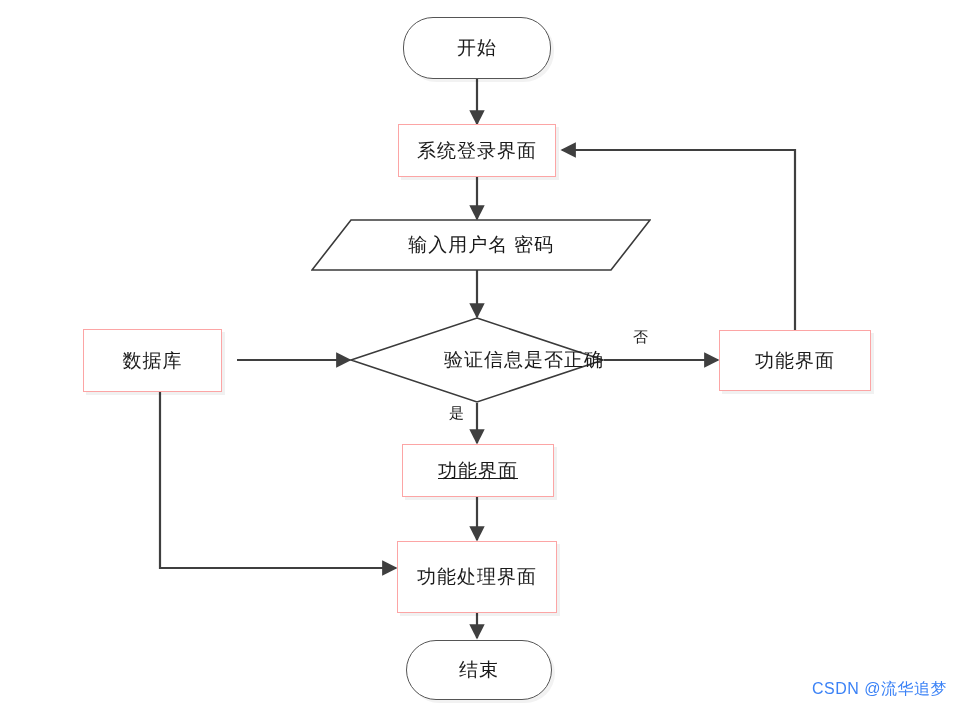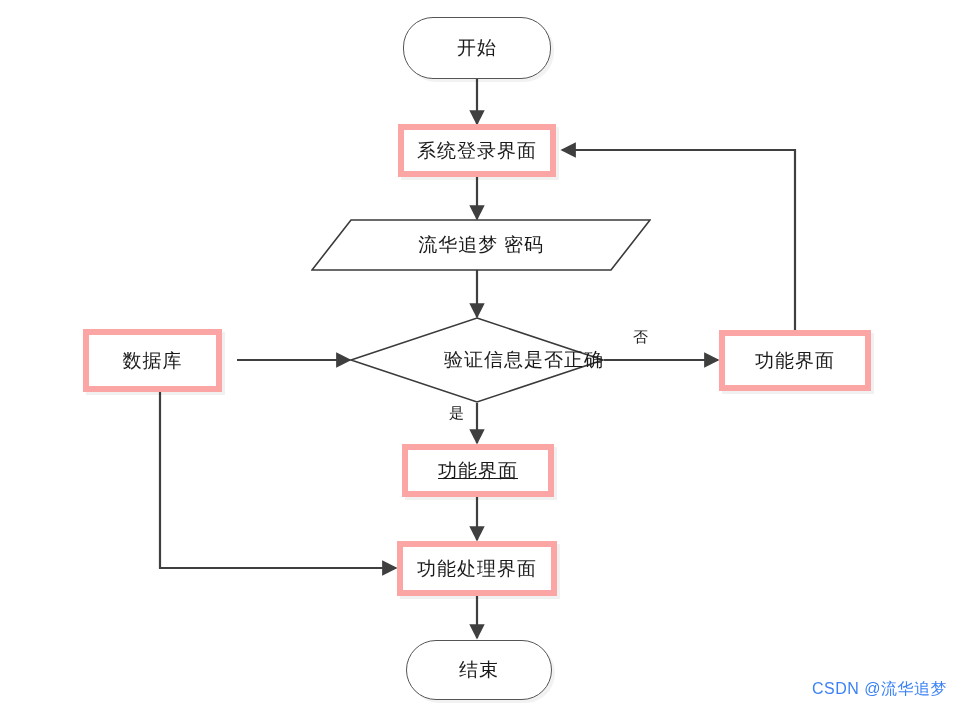--- a/index.html
+++ b/index.html
@@ -35,21 +35,21 @@
     text-align: center;
     color: #1a1a1a;
     font-size: 19px;
     line-height: 1.15;
     letter-spacing: 1px;
     white-space: nowrap;
     background: #ffffff;
   }
   
   .rect {
-    border: 6px solid #fca5a5;
+    border: 1px solid #fca5a5;
     box-shadow: 3px 3px 0 0 rgba(0,0,0,0.055);
   }
   
   .terminator {
     border: 1px solid #555555;
     border-radius: 30px;
     box-shadow: 3px 3px 0 0 rgba(0,0,0,0.05);
   }
   
   .parallelogram {
@@ -141,21 +141,21 @@
   </div>
 
   <div class="node rect" style="left:398px; top:124px; width:158px; height:53px;">
     <span>系统登录界面</span>
   </div>
 
   <div class="node parallelogram" style="left:311px; top:219px; width:340px; height:52px;">
     <svg class="para-shape" viewBox="0 0 340 52" preserveAspectRatio="none" xmlns="http://www.w3.org/2000/svg">
       <polygon points="40,1 339,1 300,51 1,51" fill="#ffffff" stroke="#3a3a3a" stroke-width="1.6" vector-effect="non-scaling-stroke"></polygon>
     </svg>
-    <span class="para-label">流华追梦 密码</span>
+    <span class="para-label">输入用户名 密码</span>
   </div>
 
   <div class="node diamond" style="left:350px; top:317px; width:254px; height:86px;justify-content:flex-end;">
     <svg class="dia-shape" viewBox="0 0 254 86" preserveAspectRatio="none" xmlns="http://www.w3.org/2000/svg">
       <polygon points="127,1 253,43 127,85 1,43" fill="#ffffff" stroke="#3a3a3a" stroke-width="1.6" vector-effect="non-scaling-stroke"></polygon>
     </svg>
     <span class="dia-label">验证信息是否正确</span>
   </div>
 
   <div class="node rect" style="left:83px; top:329px; width:139px; height:63px;">
@@ -163,21 +163,21 @@
   </div>
 
   <div class="node rect" style="left:719px; top:330px; width:152px; height:61px;">
     <span>功能界面</span>
   </div>
 
   <div class="node rect" style="left:402px; top:444px; width:152px; height:53px;text-decoration:underline;">
     <span>功能界面</span>
   </div>
 
-  <div class="node rect" style="left:397px; top:541px; width:160px; height:55px;">
+  <div class="node rect" style="left:397px; top:541px; width:160px; height:72px;">
     <span>功能处理界面</span>
   </div>
 
   <div class="node terminator" style="left:406px; top:640px; width:146px; height:60px;">
     <span>结束</span>
   </div>
 
   <div class="edge-label" style="left:633px; top:328px;">否</div>
   <div class="edge-label" style="left:449px; top:404px;">是</div>
 

